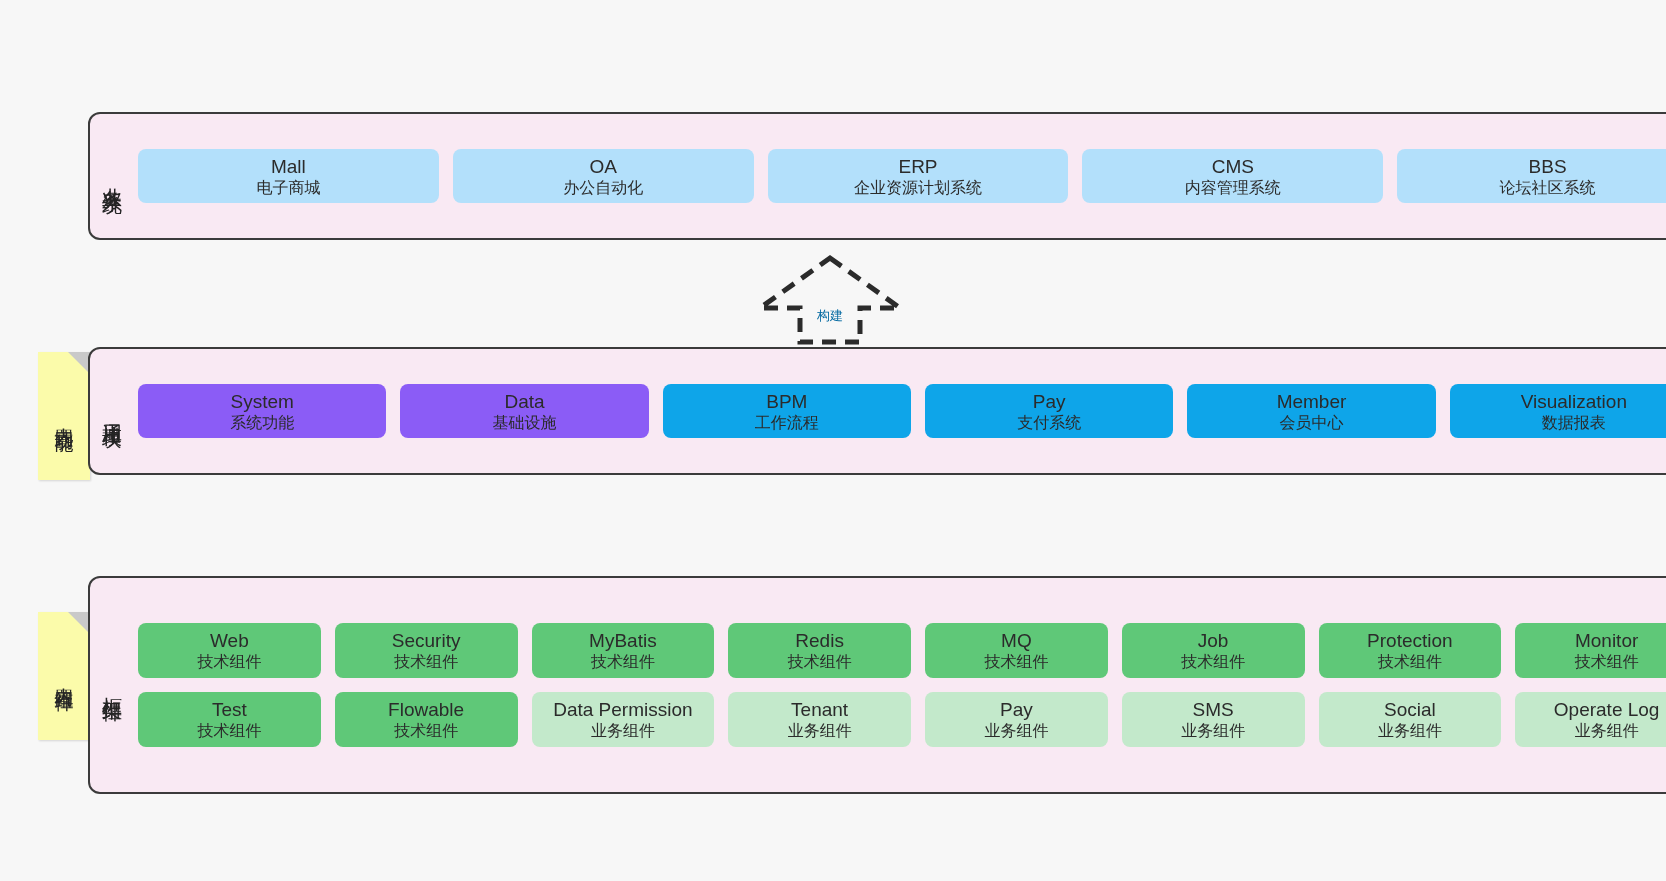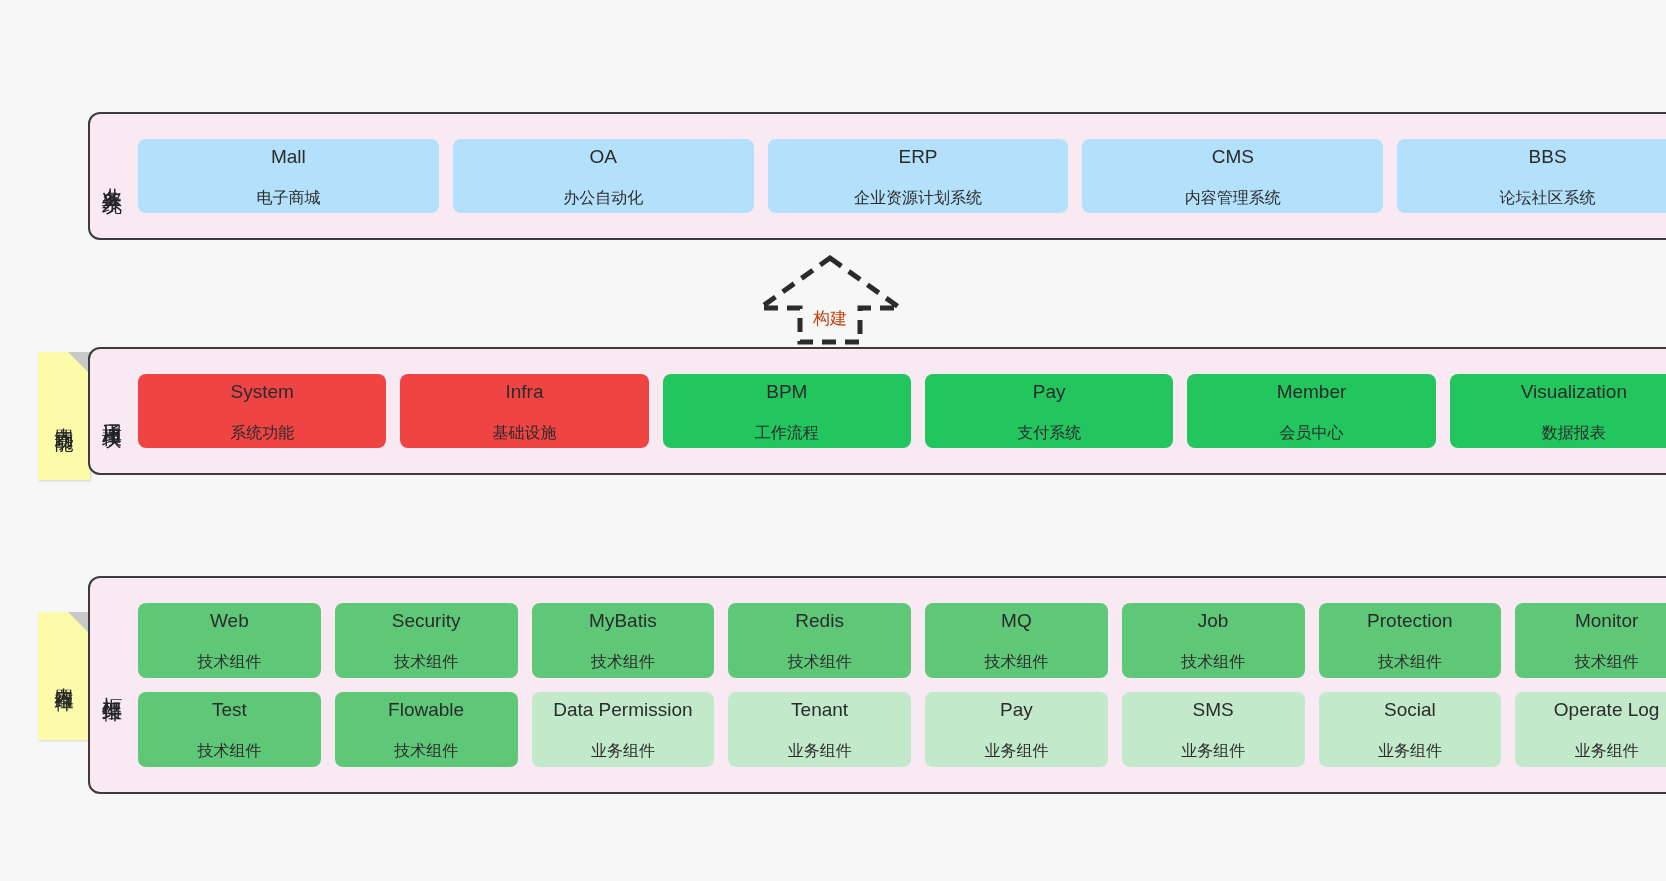--- a/index.html
+++ b/index.html
@@ -65,28 +65,27 @@
     border-radius: 8px;
     display: flex;
     flex-direction: column;
     align-items: center;
     justify-content: center;
     text-align: center;
     color: #2b2b2b;
     line-height: 1.22;
     padding: 6px 4px;
     min-width: 0;
-    gap: 20px;
   }
   .card .t1 { font-size: 19px; }
   .card .t2 { font-size: 16px; }
 
   .c-blue        { background: #b3e0fb; }
-  .c-red         { background: #ef4444; }
-  .c-pink        { background: #22c55e; }
+  .c-red         { background: #8b5cf6; }
+  .c-pink        { background: #0ea5e9; }
   .c-green       { background: #5fc878; }
   .c-green-light { background: #c3e9cb; }
 
   
   .note {
     position: absolute;
     width: 52px;
     background: #fbfbaa;
     color: #242424;
     font-size: 19px;
@@ -116,22 +115,22 @@
     position: absolute;
     width: 152px;
     height: 96px;
   }
   .arrow svg { display: block; width: 100%; height: 100%; }
   .arrow-label {
     position: absolute;
     left: 50%;
     top: 55px;
     transform: translateX(-50%);
-    font-size: 17px;
-    color: #c2410c;
+    font-size: 13px;
+    color: #0369a1;
     background: #f7f7f7;
     padding: 0 2px;
     white-space: nowrap;
   }
 </style>
 </head>
 <body>
 
 <div id="stage">
 
@@ -173,21 +172,21 @@
   </div>
 
   <div class="layer" id="layer-2" style="left:88px; top:347px; width:1626px; height:128px;">
     <div class="layer-title">通用模块</div>
     <div class="layer-body">
       <div class="card c-red">
         <span class="t1">System</span>
         <span class="t2">系统功能</span>
       </div>
       <div class="card c-red">
-        <span class="t1">Infra</span>
+        <span class="t1">Data</span>
         <span class="t2">基础设施</span>
       </div>
       <div class="card c-pink">
         <span class="t1">BPM</span>
         <span class="t2">工作流程</span>
       </div>
       <div class="card c-pink">
         <span class="t1">Pay</span>
         <span class="t2">支付系统</span>
       </div>

